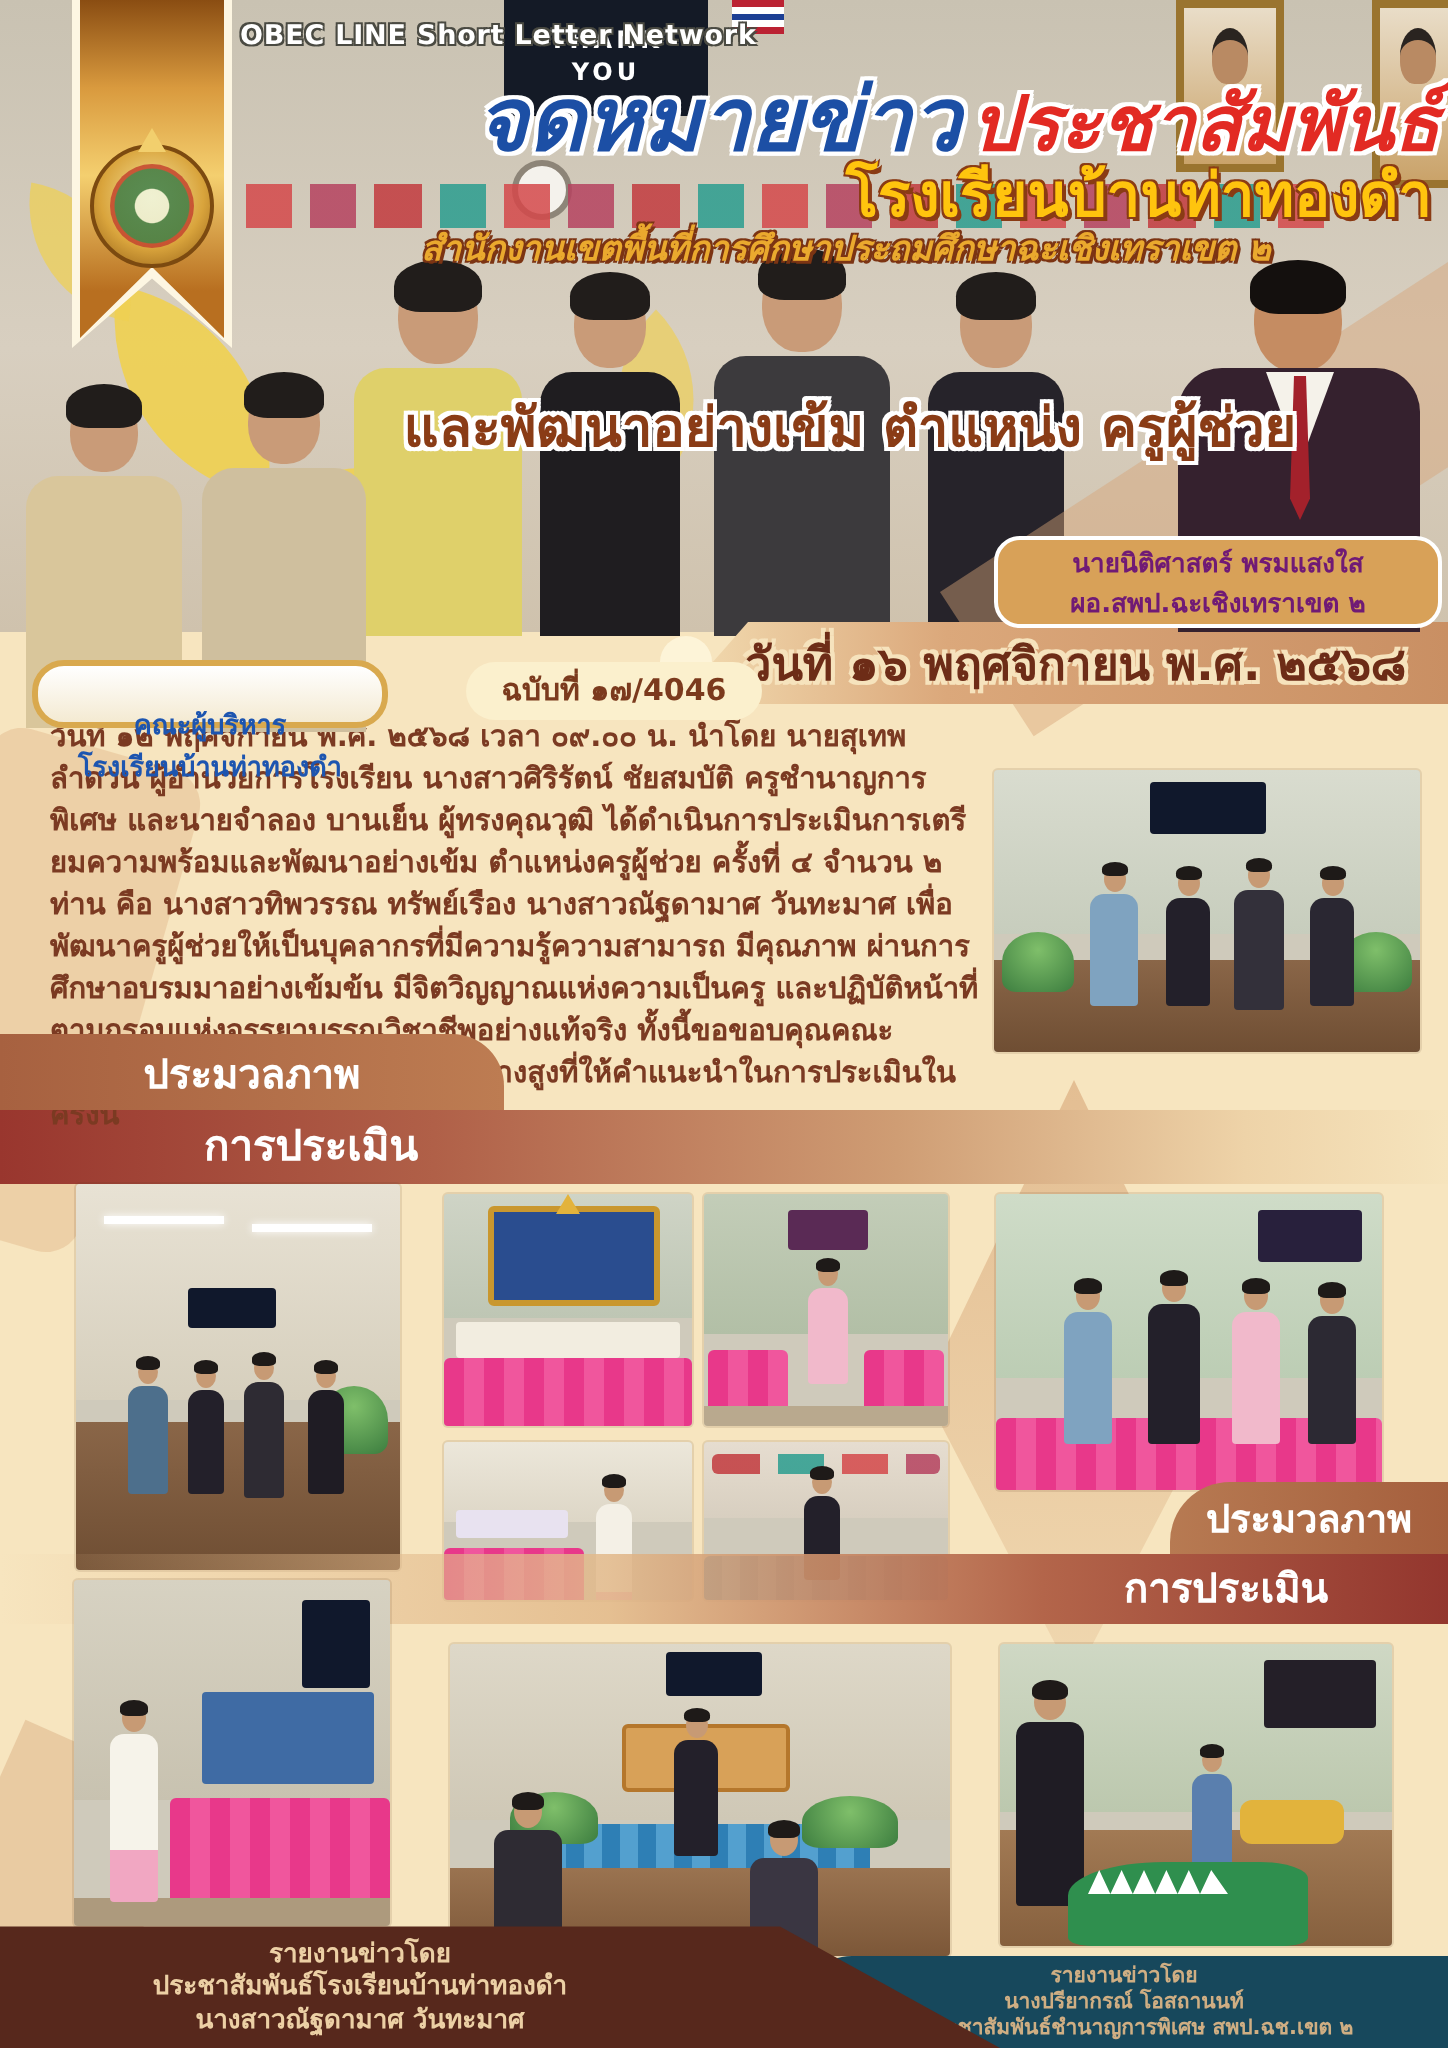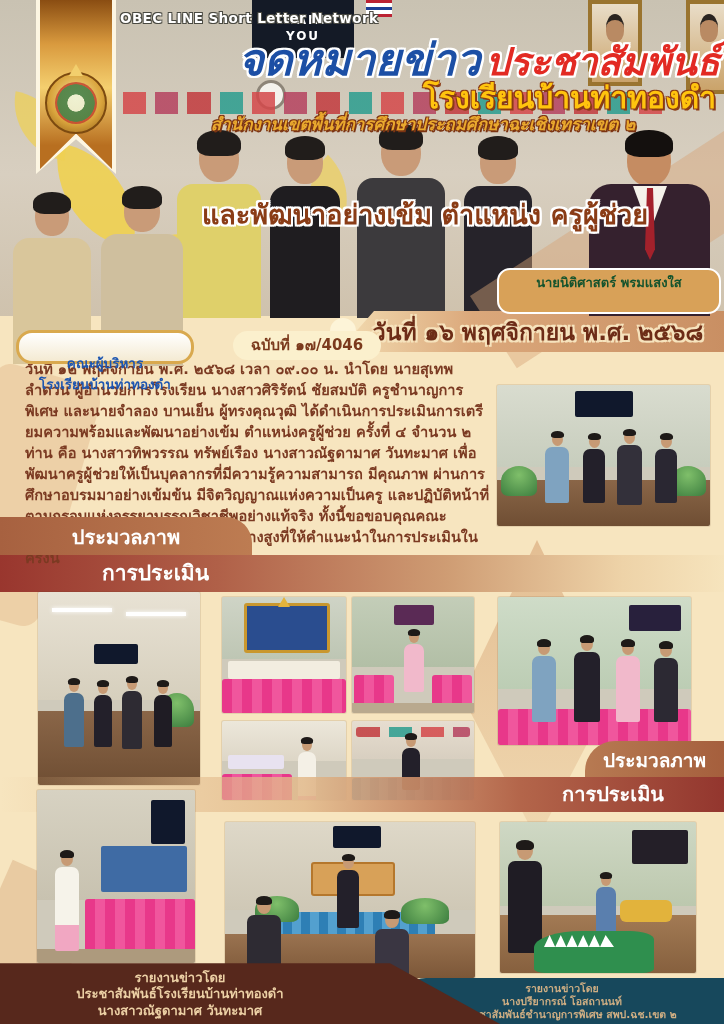--- a/index.html
+++ b/index.html
@@ -73,21 +73,21 @@
   .dir-head{position:absolute;left:52px;top:6px;width:44px;height:52px;border-radius:50% 50% 46% 46%;background:#c58c62;}
   .dir-head::before{content:"";position:absolute;left:-2px;right:-2px;top:-4px;height:52%;border-radius:50% 50% 30% 30%;background:#14100e;}
   .dir-suit{position:absolute;left:14px;top:56px;width:121px;height:132px;border-radius:22px 22px 0 0;background:#35212e;}
   .dir-shirt{position:absolute;left:58px;top:58px;width:34px;height:46px;background:#f5f2ea;clip-path:polygon(0 0,100% 0,50% 100%);}
   .dir-tie{position:absolute;left:70px;top:60px;width:10px;height:72px;background:#a3212b;clip-path:polygon(20% 0,80% 0,100% 85%,50% 100%,0 85%);}
 
   .cap{border-radius:16px;text-align:center;font-weight:800;z-index:7;}
   .cap-left{left:16px;top:330px;width:178px;height:34px;background:linear-gradient(#ffffff,#f4ead2);
             border:3px solid #d9a94e;color:#1d55b0;font-size:13.5px;line-height:1.55;padding-top:20px;box-sizing:border-box;}
   .cap-right{left:497px;top:268px;width:224px;height:46px;background:#d8a158;border:2.5px solid #fff;
-            color:#14532d;font-size:13px;line-height:1.55;padding-top:3px;box-sizing:border-box;border-radius:13px;}
+            color:#701a75;font-size:13px;line-height:1.55;padding-top:3px;box-sizing:border-box;border-radius:13px;}
 
   
   .issue{left:233px;top:331px;width:148px;height:29px;border-radius:15px;background:#fbf0cd;color:#7b3a1d;
          font-weight:800;font-size:15px;text-align:center;line-height:29px;z-index:6;}
   .dateband{left:338px;top:311px;width:386px;height:41px;z-index:3;
             background:linear-gradient(90deg,#f3ddb2,#dba87b 35%,#c98f63);
             clip-path:polygon(36px 0,100% 0,100% 100%,0 100%);}
   .date-circle{left:330px;top:318px;width:26px;height:26px;border-radius:50%;background:#fdf4d8;z-index:4;}
   .date-text{left:352px;top:314px;width:372px;text-align:center;font-size:23px;font-weight:800;color:#6d2c17;z-index:5;
             text-shadow:-2px -2px 0 #f6e3bd,2px -2px 0 #f6e3bd,-2px 2px 0 #f6e3bd,2px 2px 0 #f6e3bd;}
@@ -207,20 +207,21 @@
   <div class="abs headline ow">
     <div>และพัฒนาอย่างเข้ม ตำแหน่ง ครูผู้ช่วย</div>
   </div>
 
   <div class="abs cap cap-left">
     <div>คณะผู้บริหาร</div>
     <div>โรงเรียนบ้านท่าทองดำ</div>
   </div>
   <div class="abs cap cap-right">
     <div>นายนิติศาสตร์ พรมแสงใส</div>
+    <div>ผอ.สพป.ฉะเชิงเทราเขต ๒</div>
   </div>
 
   <div class="abs issue">ฉบับที่ ๑๗/4046</div>
   <div class="abs dateband"></div>
   <div class="abs date-circle"></div>
   <div class="abs date-text">วันที่ ๑๖ พฤศจิกายน พ.ศ. ๒๕๖๘</div>
 
   <p class="abs article">วันที่ ๑๒ พฤศจิกายน พ.ศ. ๒๕๖๘ เวลา ๐๙.๐๐ น. นำโดย นายสุเทพ ลำดวน ผู้อำนวยการโรงเรียน นางสาวศิริรัตน์ ชัยสมบัติ ครูชำนาญการพิเศษ และนายจำลอง บานเย็น ผู้ทรงคุณวุฒิ ได้ดำเนินการประเมินการเตรียมความพร้อมและพัฒนาอย่างเข้ม ตำแหน่งครูผู้ช่วย ครั้งที่ ๔ จำนวน ๒ ท่าน คือ นางสาวทิพวรรณ ทรัพย์เรือง นางสาวณัฐดามาศ วันทะมาศ เพื่อพัฒนาครูผู้ช่วยให้เป็นบุคลากรที่มีความรู้ความสามารถ มีคุณภาพ ผ่านการศึกษาอบรมมาอย่างเข้มข้น มีจิตวิญญาณแห่งความเป็นครู และปฏิบัติหน้าที่ตามกรอบแห่งจรรยาบรรณวิชาชีพอย่างแท้จริง ทั้งนี้ขอขอบคุณคณะกรรมการผู้ประเมินทั้ง ๓ ท่านเป็นอย่างสูงที่ให้คำแนะนำในการประเมินในครั้งนี้</p>
 
   <div class="photo" style="left:497px;top:385px;width:213px;height:141px;">

